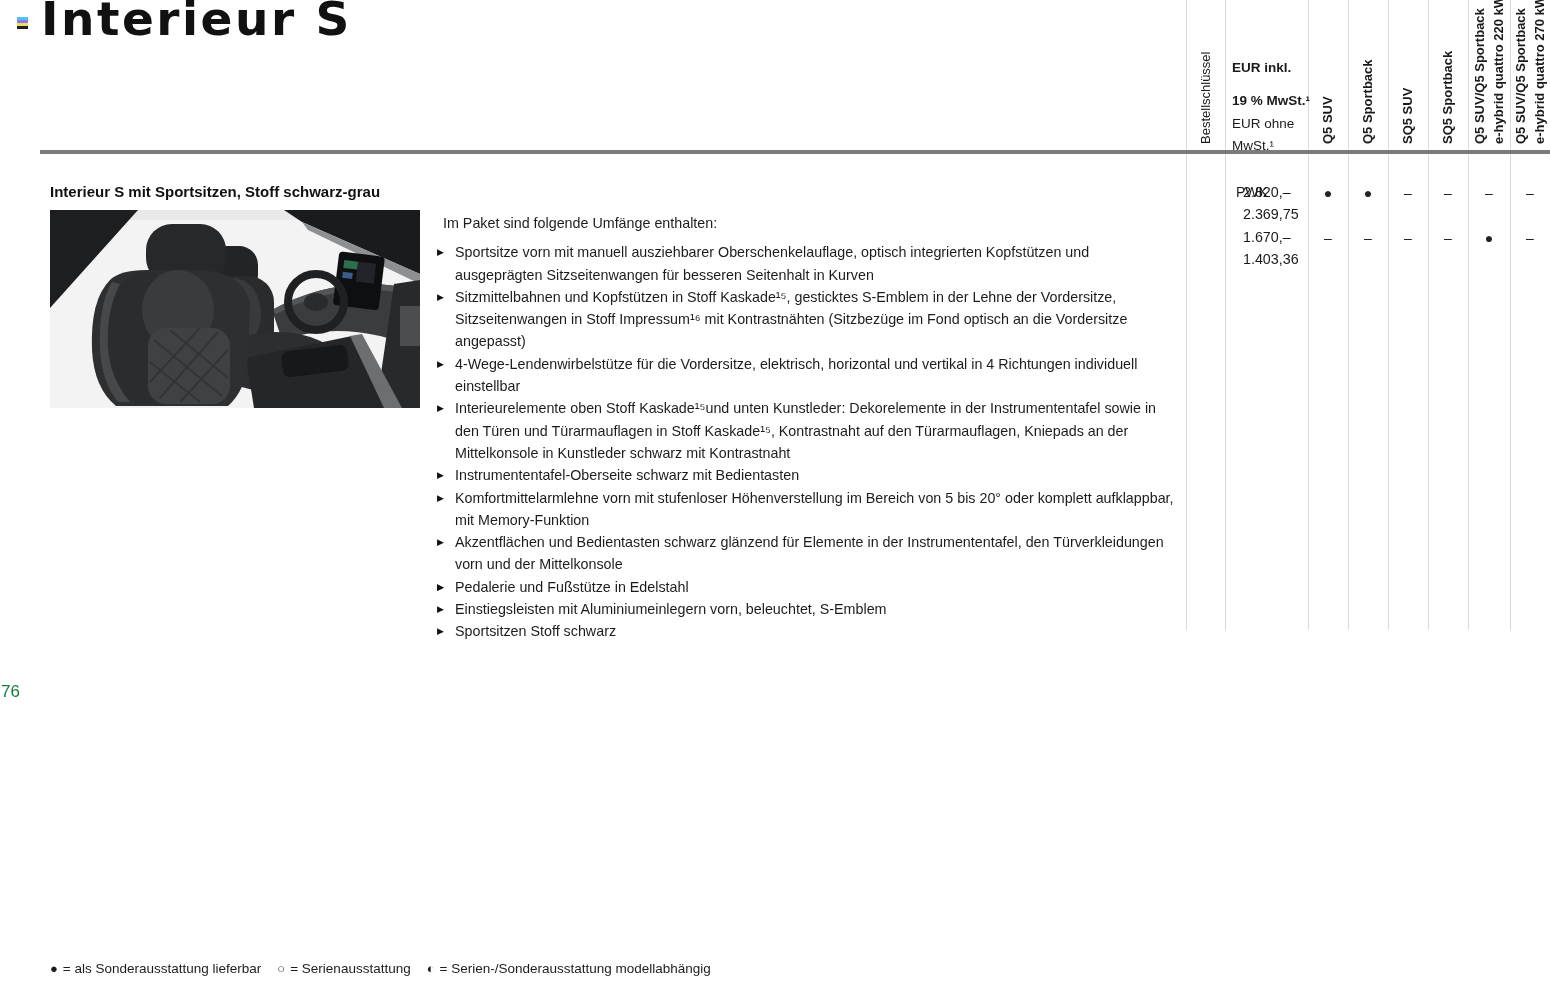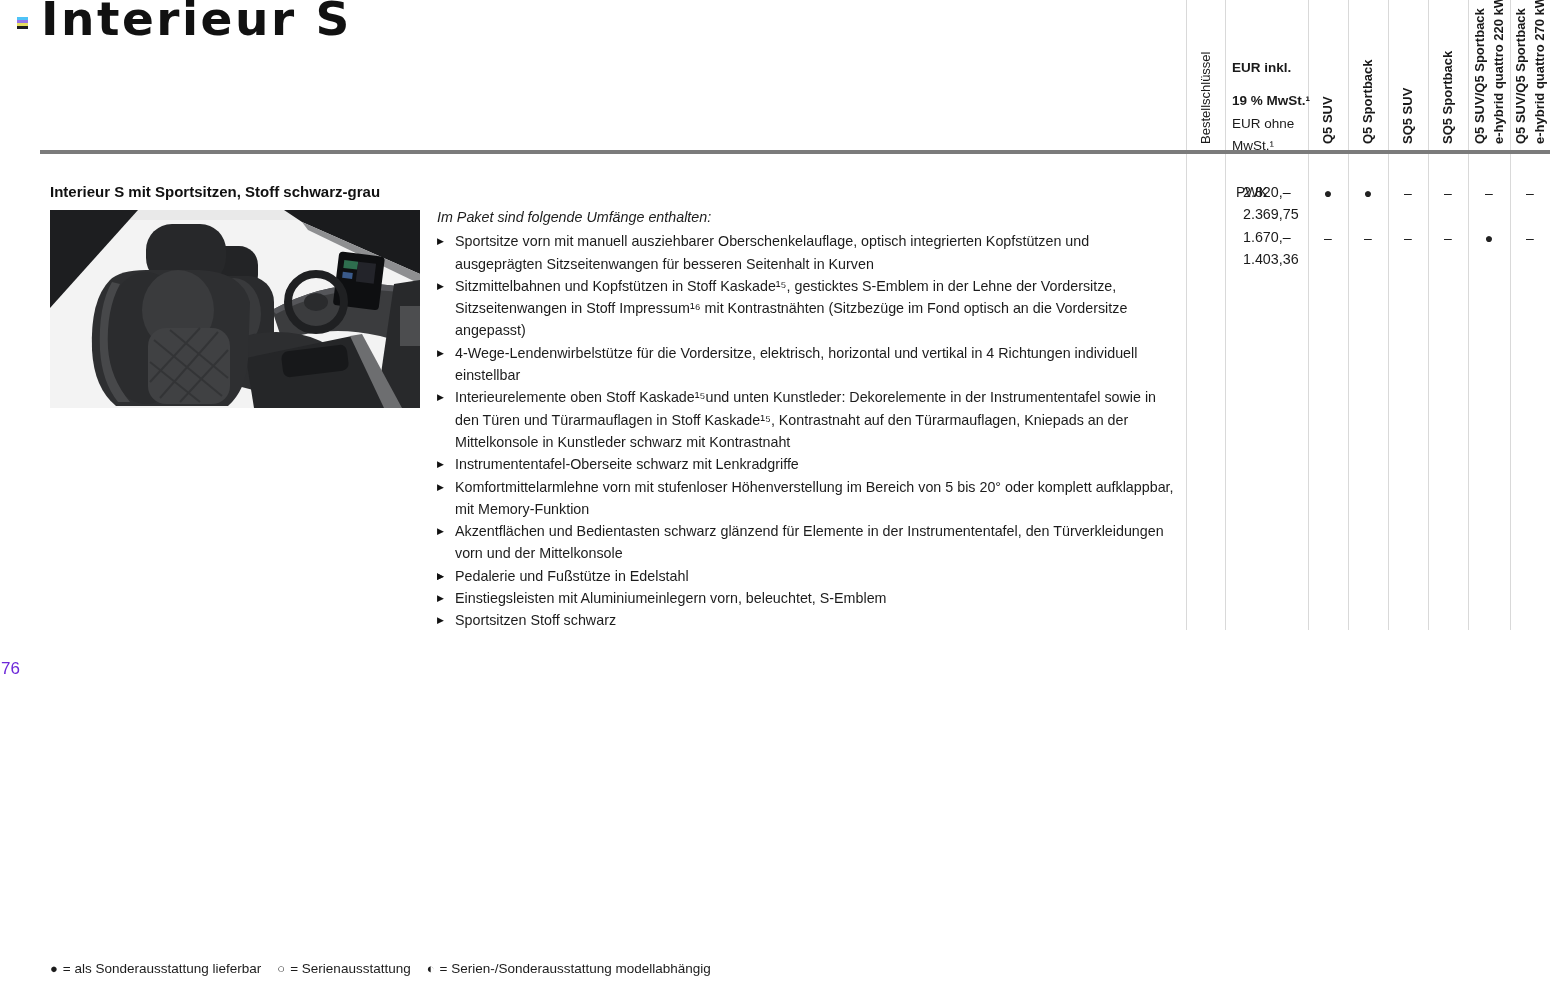--- a/index.html
+++ b/index.html
@@ -26,32 +26,32 @@
   }
   .vh.bold{font-weight:bold;}
   .vh div{height:19px;}
   
   .eur-head{position:absolute;left:1232px;top:46px;font-size:13.5px;line-height:22.4px;}
   .eur-head .b{font-weight:bold;margin-top:11px;}
   
   .row-title{position:absolute;left:50px;top:183px;margin:0;font-size:15px;font-weight:bold;color:#111;}
   .photo{position:absolute;left:50px;top:210px;}
   .desc{position:absolute;left:436px;top:205px;width:742px;font-size:14.3px;line-height:22.3px;color:#1c1c1c;}
-  .desc p{margin:1px;font-style:italic;}
+  .desc p{margin:7px;}
   .desc ul{list-style:none;margin:2px 0 0 0;padding:0;}
   .desc li{position:relative;padding-left:19px;}
   .desc .bullet{position:absolute;left:1px;top:0;font-size:9px;line-height:22.3px;color:#111;}
   
   .code{position:absolute;left:1236px;top:184px;font-size:14px;}
   .price{position:absolute;left:1243px;font-size:14.3px;}
   .price.bold{font-weight:normal;}
   
   .avail{position:absolute;height:22px;line-height:22px;text-align:center;font-size:14px;color:#222;}
   
-  .pagenum{position:absolute;left:1px;top:659px;font-size:17px;color:#6d28d9;}
+  .pagenum{position:absolute;left:1px;top:682px;font-size:17px;color:#15803d;}
   
   .legend{position:absolute;left:50px;top:961px;display:flex;gap:16px;font-size:13.5px;color:#1c1c1c;white-space:nowrap;}
   .legend .sym{margin-right:5px;font-size:13px;}
 </style>
 </head>
 <body>
 
 <div class="page">
 
   <div class="reg-mark">
@@ -141,21 +141,21 @@
     <path d="M 62,72 Q 48,96 50,140 Q 52,172 68,192 L 80,192 Q 60,168 58,138 Q 56,100 70,74 Z" fill="#47484a"></path>
   </svg>
 
   <div class="desc">
     <p>Im Paket sind folgende Umfänge enthalten:</p>
     <ul>
       <li><span class="bullet">▶</span><span>Sportsitze vorn mit manuell ausziehbarer Oberschenkelauflage, optisch integrierten Kopfstützen und ausgeprägten Sitzseitenwangen für besseren Seitenhalt in Kurven</span></li>
       <li><span class="bullet">▶</span><span>Sitzmittelbahnen und Kopfstützen in Stoff Kaskade¹⁵, gesticktes S-Emblem in der Lehne der Vordersitze, Sitzseitenwangen in Stoff Impressum¹⁶ mit Kontrastnähten (Sitzbezüge im Fond optisch an die Vordersitze angepasst)</span></li>
       <li><span class="bullet">▶</span><span>4-Wege-Lendenwirbelstütze für die Vordersitze, elektrisch, horizontal und vertikal in 4 Richtungen individuell einstellbar</span></li>
       <li><span class="bullet">▶</span><span>Interieurelemente oben Stoff Kaskade¹⁵und unten Kunstleder: Dekorelemente in der Instrumententafel sowie in den Türen und Türarmauflagen in Stoff Kaskade¹⁵, Kontrastnaht auf den Türarmauflagen, Kniepads an der Mittelkonsole in Kunstleder schwarz mit Kontrastnaht</span></li>
-      <li><span class="bullet">▶</span><span>Instrumententafel-Oberseite schwarz mit Lenkradgriffe</span></li>
+      <li><span class="bullet">▶</span><span>Instrumententafel-Oberseite schwarz mit Bedientasten</span></li>
       <li><span class="bullet">▶</span><span>Komfortmittelarmlehne vorn mit stufenloser Höhenverstellung im Bereich von 5 bis 20° oder komplett aufklappbar, mit Memory-Funktion</span></li>
       <li><span class="bullet">▶</span><span>Akzentflächen und Bedientasten schwarz glänzend für Elemente in der Instrumententafel, den Türverkleidungen vorn und der Mittelkonsole</span></li>
       <li><span class="bullet">▶</span></li>
       <li><span class="bullet">▶</span><span>Pedalerie und Fußstütze in Edelstahl</span></li>
       <li><span class="bullet">▶</span><span>Einstiegsleisten mit Aluminiumeinlegern vorn, beleuchtet, S-Emblem</span></li>
       <li><span class="bullet">▶</span><span>Sportsitzen Stoff schwarz</span></li>
     </ul>
   </div>
 
   <div class="code">PWK</div>

